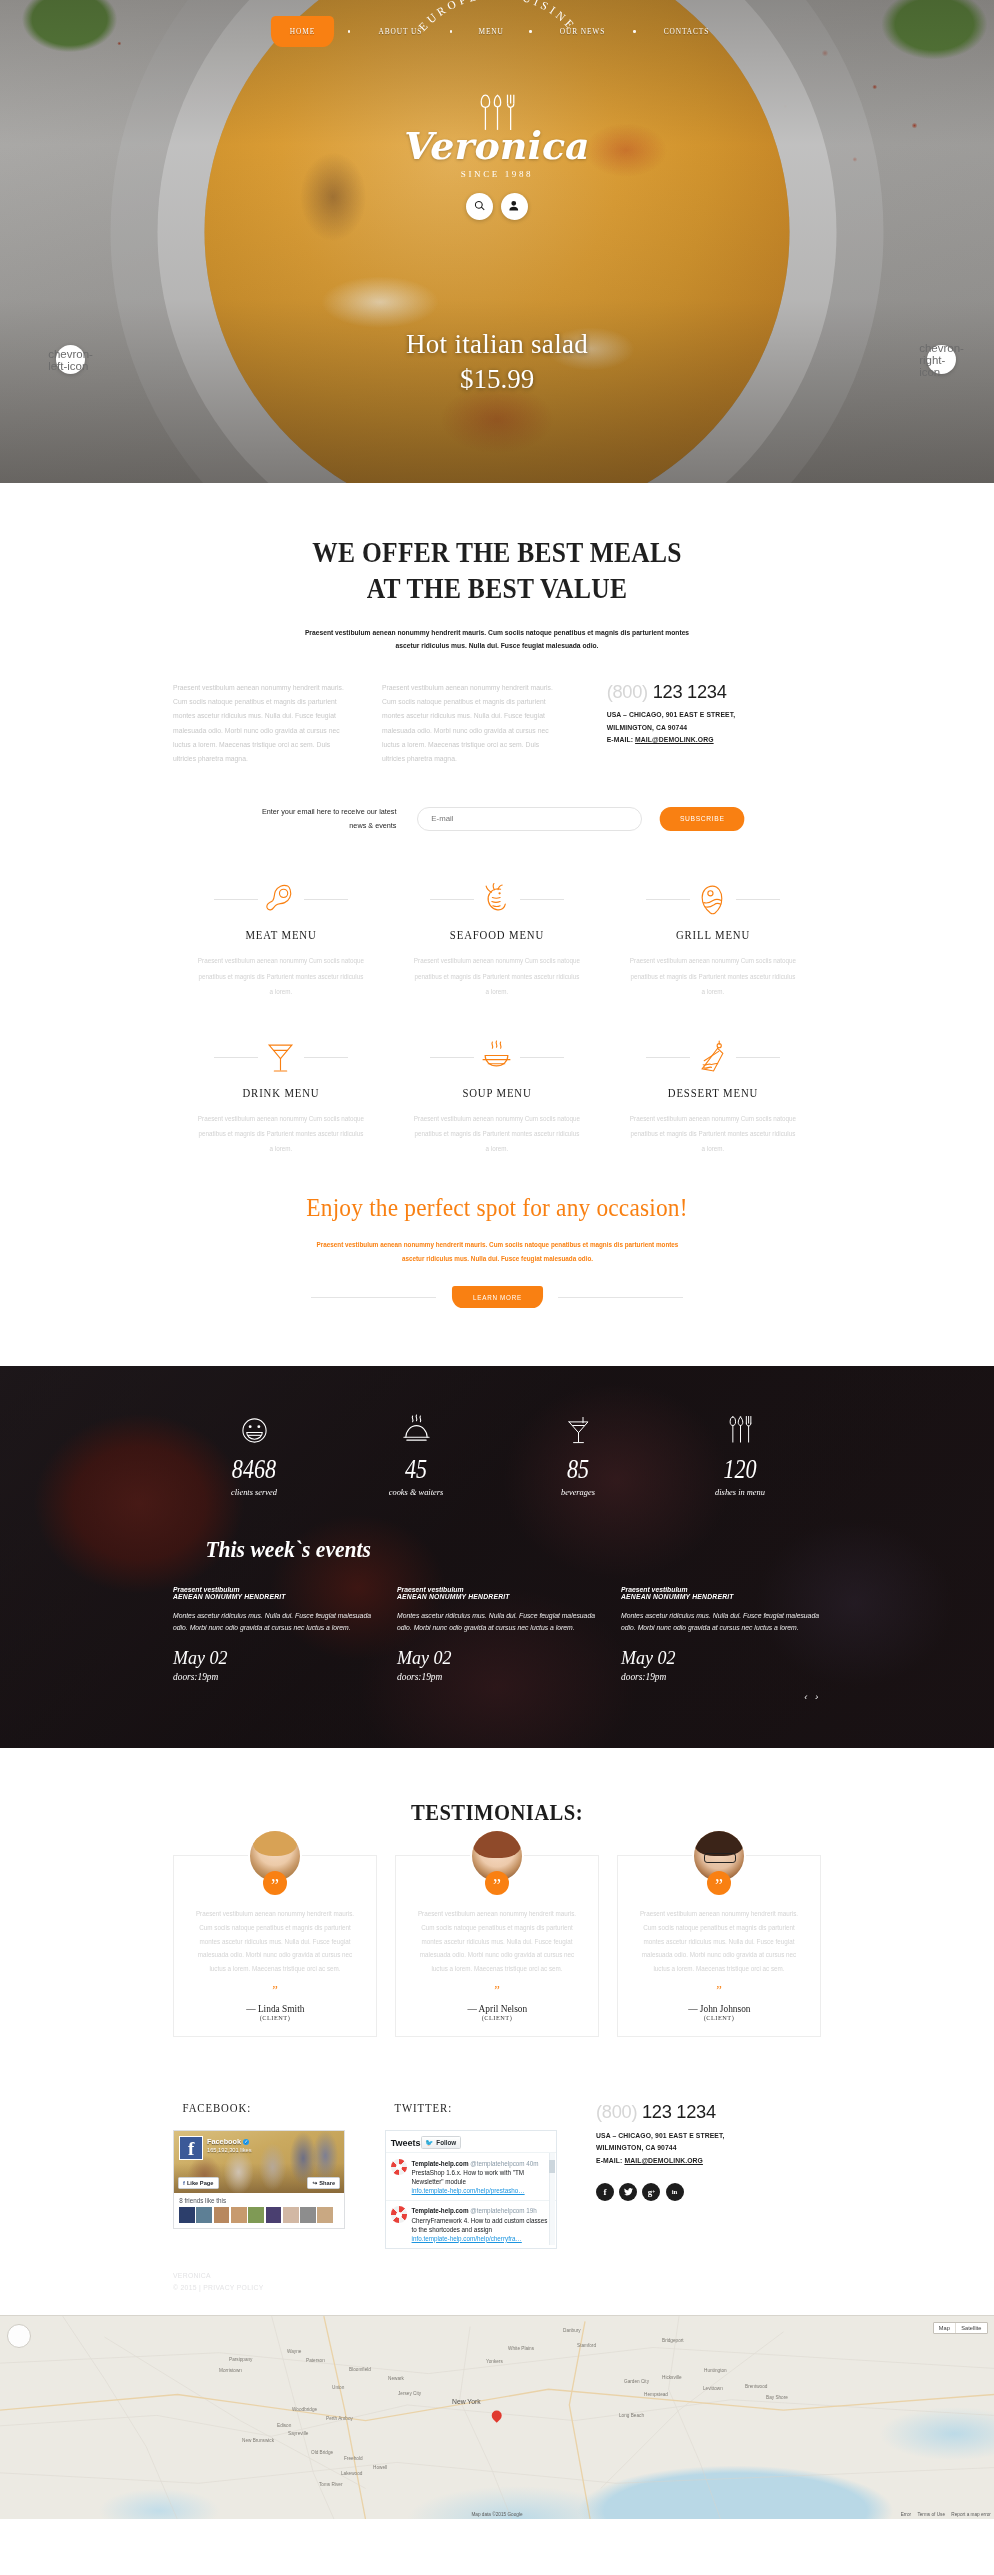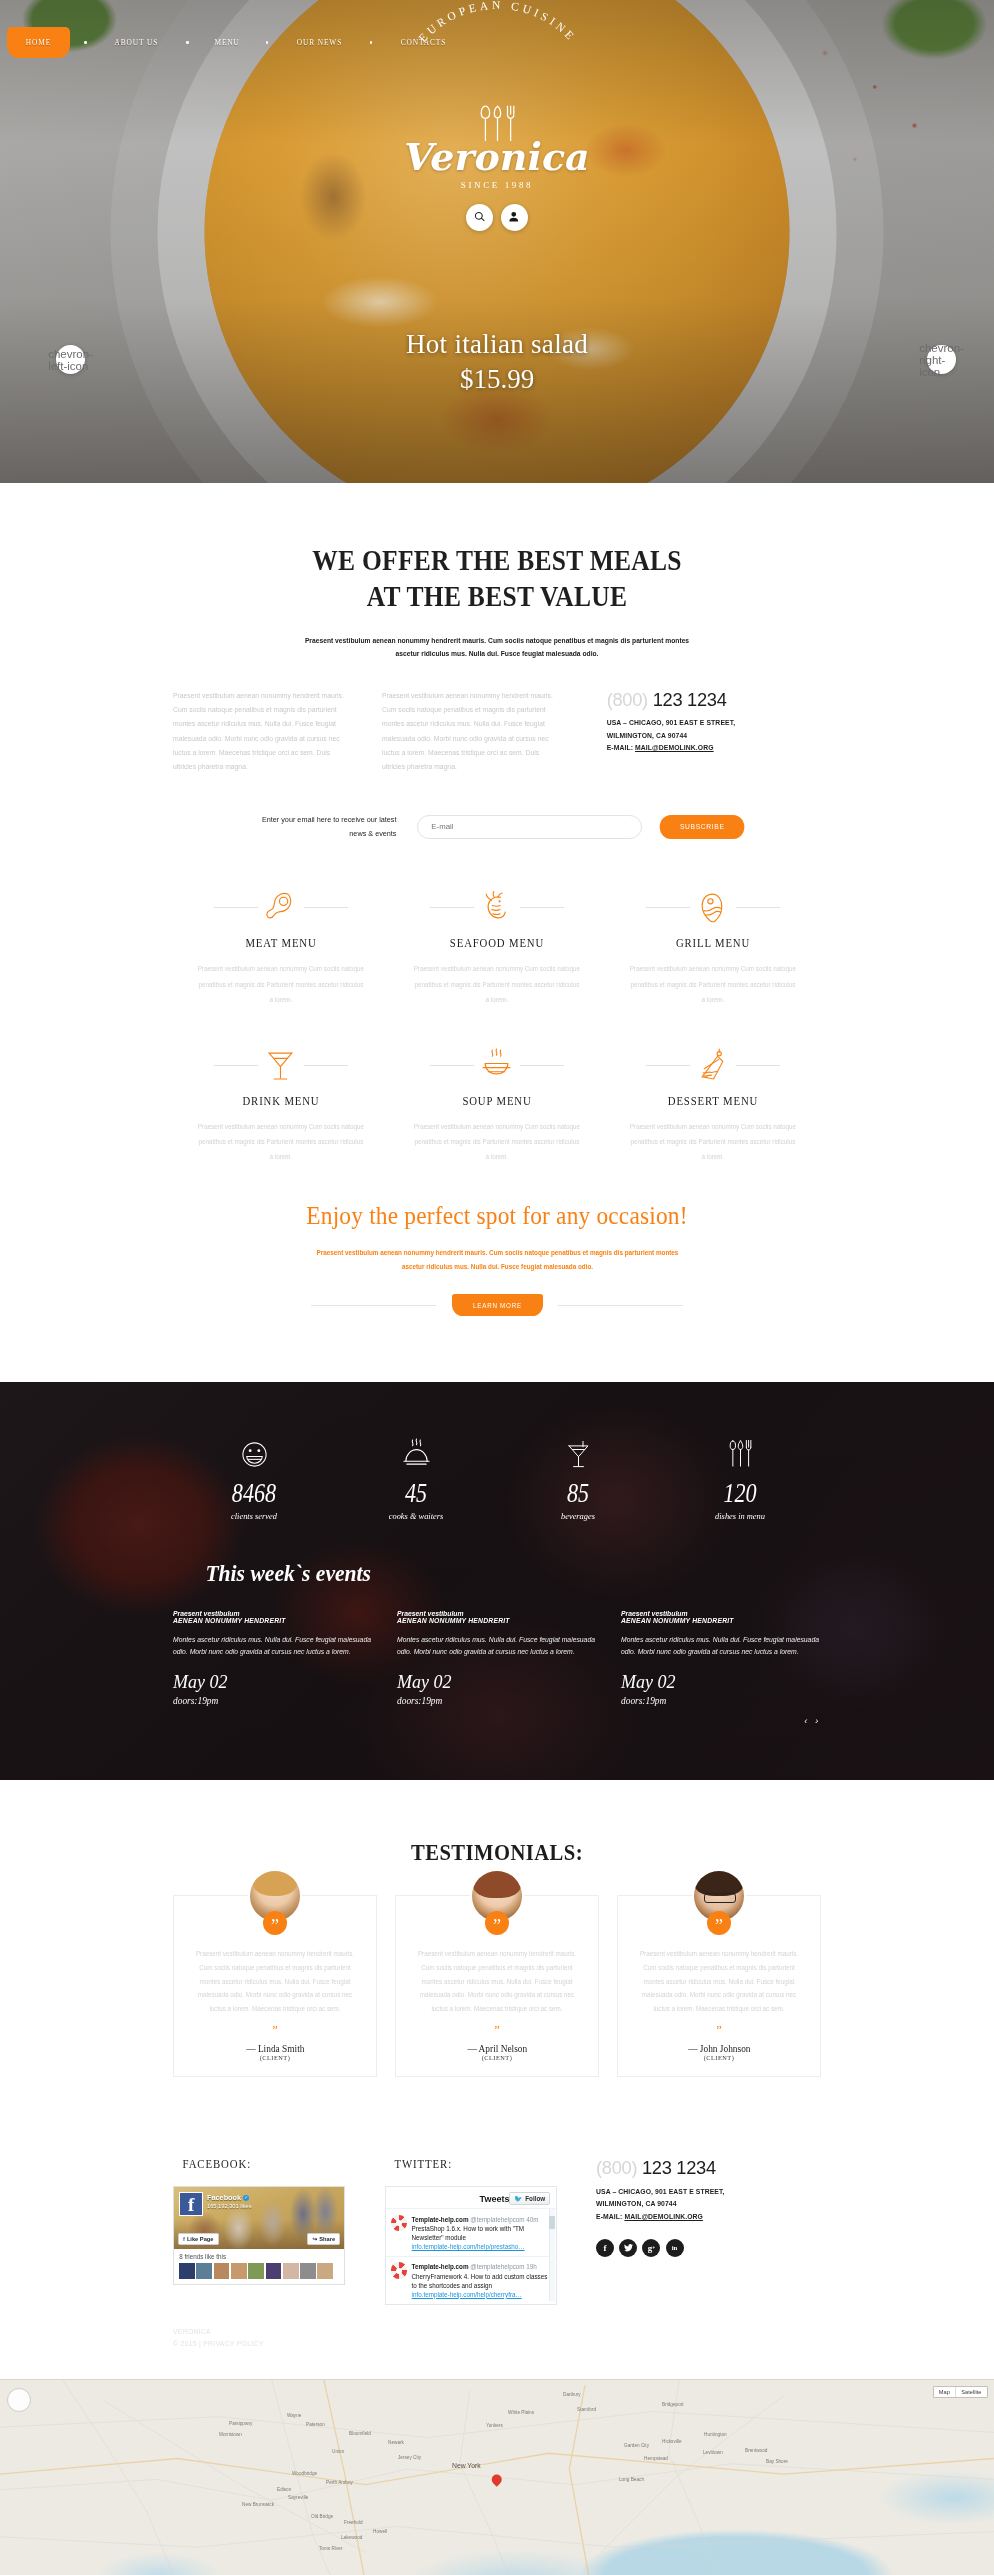--- a/index.html
+++ b/index.html
@@ -3,21 +3,21 @@
 <meta charset="utf-8">
 <style>
   * { box-sizing: border-box; margin: 0; padding: 0; }
   body {
     width: 994px;
     font-family: "Liberation Sans", sans-serif;
     background: #fff;
     color: #2b2b2b;
     overflow-x: hidden;
   }
-  .wrap { width: 648px; margin: 16px auto; }
+  .wrap { width: 648px; margin: 8px auto; }
 
   
   .hero {
     position: relative;
     height: 483px;
     overflow: hidden;
     background: #9c9c9c;
   }
   .hero-bg {
     position: absolute; inset: 0;
@@ -60,22 +60,22 @@
       radial-gradient(ellipse 78px 47px at 50% 82%, rgba(185,60,30,.4) 0%, rgba(185,60,30,0) 72%);
   }
   .hero-shade {
     position:absolute; inset:0;
     background: linear-gradient(to bottom, rgba(30,25,20,.28) 0%, rgba(30,25,20,.06) 30%, rgba(30,25,20,.12) 62%, rgba(30,25,20,.46) 100%);
   }
 
   
   .topnav {
     position: relative; z-index: 6;
-    display:flex; align-items:center; 
-    gap: 0; padding-top: 27px;
+    display:flex; align-items:center; justify-content:center;
+    gap: 0; padding-top: 16px;
   }
   .nav-item {
     font-family:"Liberation Serif", serif;
     font-size: 9px; letter-spacing: 1.1px; color:#fff;
     text-transform: uppercase; padding: 9.4px 15.7px;
     cursor:pointer; text-shadow: 0 0.5px 1px rgba(0,0,0,.35);
     transform: scaleX(.82);
   }
   .nav-item.active {
     background:#f57f17;
@@ -319,21 +319,21 @@
     padding: 2.1px 4.2px; display:flex; align-items:center; gap:2.1px; cursor:pointer;
   }
   .fb-like { left: 3.7px; }
   .fb-share { right: 3.7px; }
   .fb-foot { padding: 4.2px 5.2px 5.2px; }
   .fb-friends { font-size:6.3px; color:#4b4f56; }
   .fb-thumbs { display:flex; gap:1.6px; margin-top:3.1px; }
   .fb-thumbs i { width:15.7px;height:15.7px;display:block; }
 
   .tw-card { width: 172px; border:0.5px solid #e1e8ed; margin-top: 13.6px; background:#fff; position:relative; }
-  .tw-head { display:flex; align-items:center; justify-content:flex-end; padding: 5.2px 5.2px 3.1px; }
+  .tw-head { display:flex; align-items:center; justify-content:flex-start; padding: 5.2px 5.2px 3.1px; }
   .tw-title { font-size:9px; font-weight:700; color:#14171a; }
   .tw-follow {
     display:flex; align-items:center; gap:2.1px; font-size:6.3px; font-weight:700;
     color:#292f33; background:linear-gradient(#fff,#eceff1); border:0.5px solid #d2d6d9;
     border-radius:1.6px; padding: 1.6px 4.2px; cursor:pointer;
   }
   .tw-bird { color:#1da1f2; font-size:6.8px; }
   .tweet { display:flex; gap:4.2px; padding: 5.2px; border-top:0.5px solid #eef3f5; }
   .tw-av {
     width:16.7px;height:16.7px;border-radius:50%; flex:0 0 16.7px;

